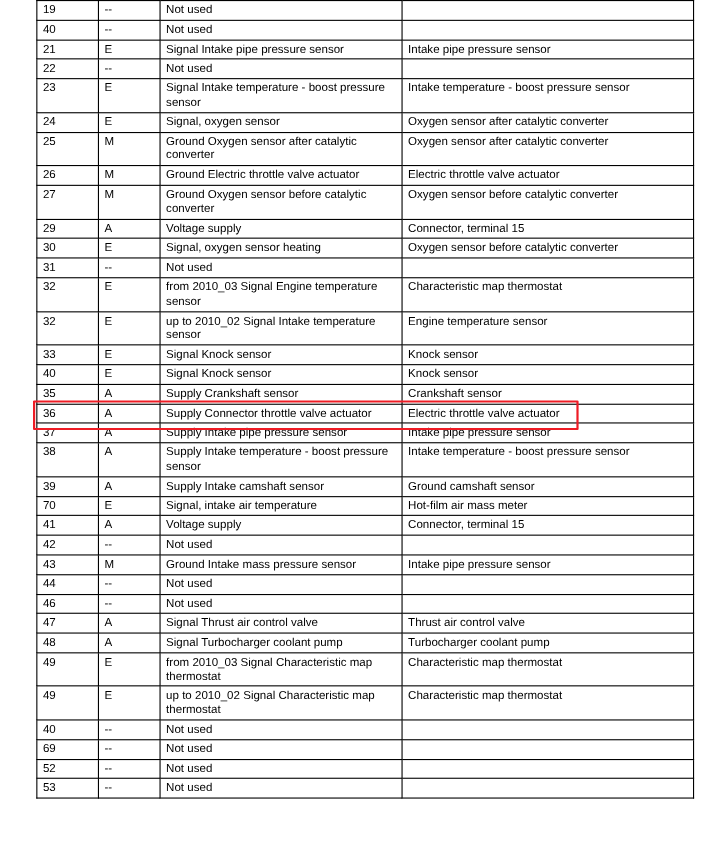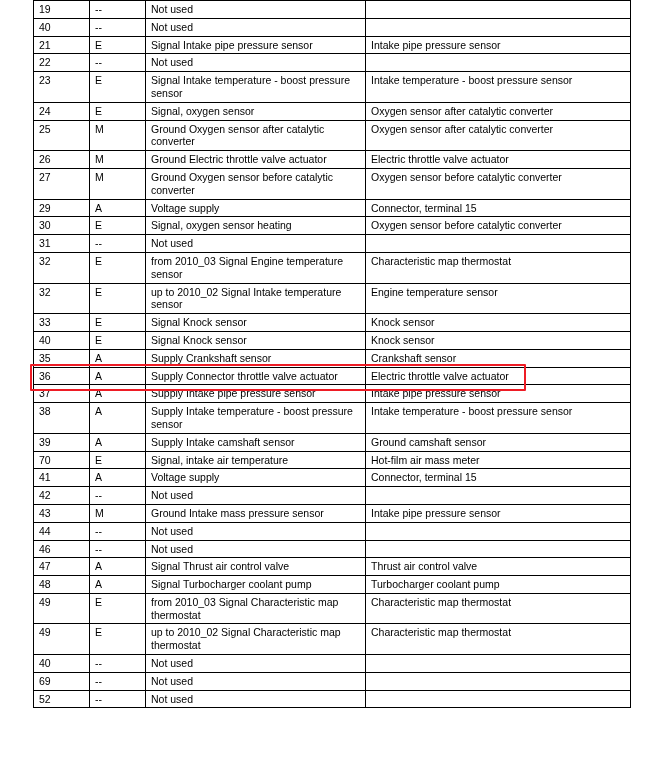--- a/index.html
+++ b/index.html
@@ -271,16 +271,22 @@
           <td class="type">--</td>
           <td class="signal">Not used</td>
           <td class="comp"></td>
         </tr>
         <tr>
           <td class="pin">52</td>
           <td class="type">--</td>
           <td class="signal">Not used</td>
           <td class="comp"></td>
         </tr>
+        <tr>
+          <td class="pin">53</td>
+          <td class="type">--</td>
+          <td class="signal">Not used</td>
+          <td class="comp"></td>
+        </tr>
       </tbody>
   </table>
   <div class="highlight-box" style="left: 30px; top: 364.031px; width: 492px; height: 22.7969px; border-color: rgb(238, 28, 37);"></div>
 </div>
 
 </body></html>

